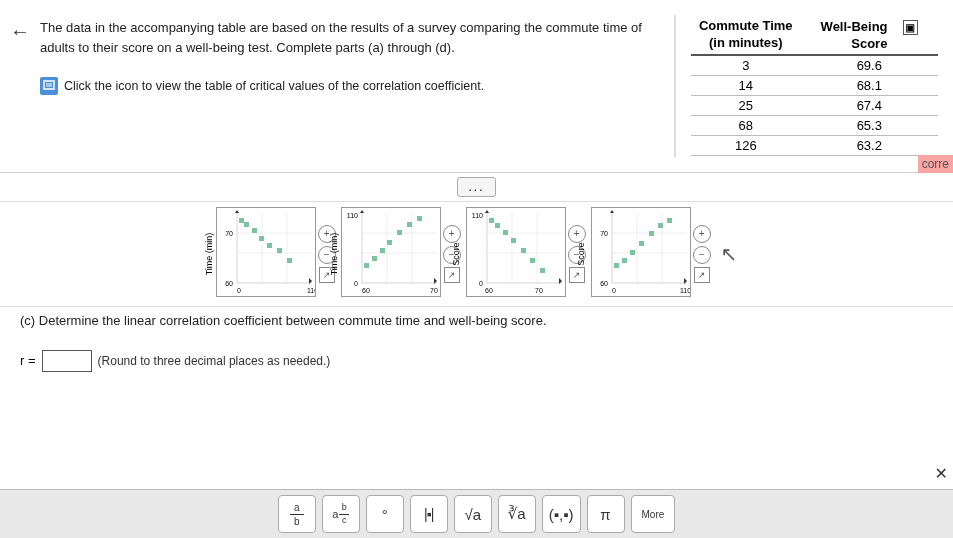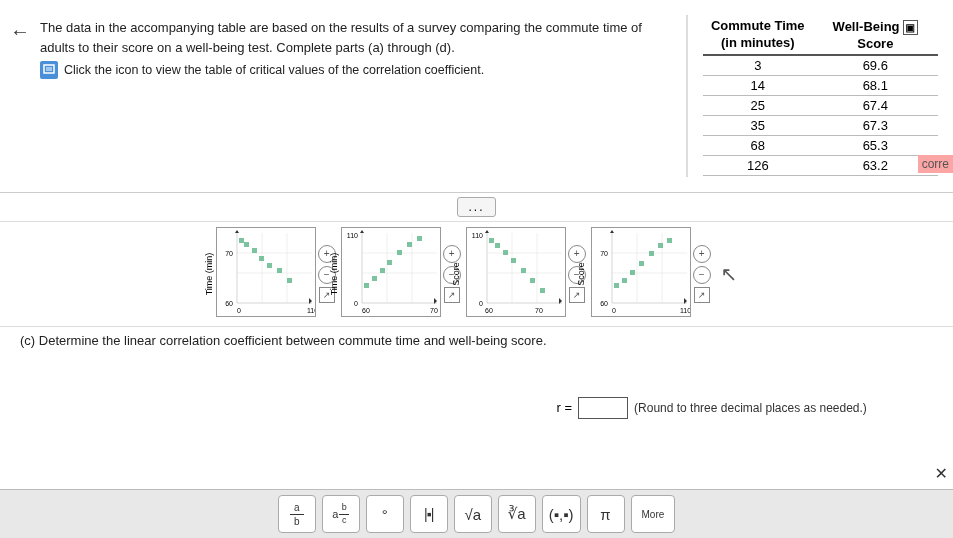--- a/index.html
+++ b/index.html
@@ -44,21 +44,21 @@
       padding: 8px 10px 8px 0;
       font-size: 13px;
       color: #222;
       line-height: 1.5;
     }
 
     .problem-text .note {
       display: flex;
       align-items: center;
       gap: 6px;
-      margin-top: 4px;
+      margin-top: 20px;
       font-size: 12.5px;
     }
 
     .note-icon {
       width: 18px;
       height: 18px;
       background: #4a90d9;
       color: white;
       display: flex;
       align-items: center;
@@ -186,22 +186,22 @@
     .graph-svg {
       border: 1px solid #999;
     }
 
     
     .bottom-section {
       background: white;
       flex: 1;
       padding: 6px 20px;
       display: flex;
-      flex-direction: row;
-      gap: 10px;
+      flex-direction: column;
+      gap: 22px;
     }
 
     .part-c-label {
       font-size: 13px;
       color: #222;
     }
 
     .input-row {
       display: flex;
       align-items: center;
@@ -348,44 +348,40 @@
       <table class="data-table">
         <thead>
           <tr>
             <th>
               <div style="font-weight:bold; font-size:13px; text-align:center; line-height:1.3">
                 <span>Commute Time</span><br>
                 <span>(in minutes)</span>
               </div>
             </th>
             <th>
-              <div style="font-weight:bold; font-size:13px; text-align:center; line-height:1.3; display:flex; align-items:center; gap:3px;justify-content:space-between;">
+              <div style="font-weight:bold; font-size:13px; text-align:center; line-height:1.3; display:flex; align-items:center; gap:15px;justify-content:space-between;">
                 <span>Well-Being</span>
                 <span style="font-size:10px; border:1px solid #555; padding:0 2px;">▣</span>
               </div>
               <div style="text-align:center; font-weight:bold; font-size:13px;">Score</div>
             </th>
           </tr>
         </thead>
         <tbody>
           <tr>
             <td>3</td>
             <td>69.6</td>
           </tr>
           <tr>
             <td>14</td>
             <td>68.1</td>
           </tr>
           <tr>
             <td>25</td>
             <td>67.4</td>
-          </tr>
-          <tr>
-            <td>35</td>
-            <td>67.3</td>
           </tr>
           <tr>
             <td>68</td>
             <td>65.3</td>
           </tr>
           <tr>
             <td>126</td>
             <td>63.2</td>
           </tr>
         </tbody>

